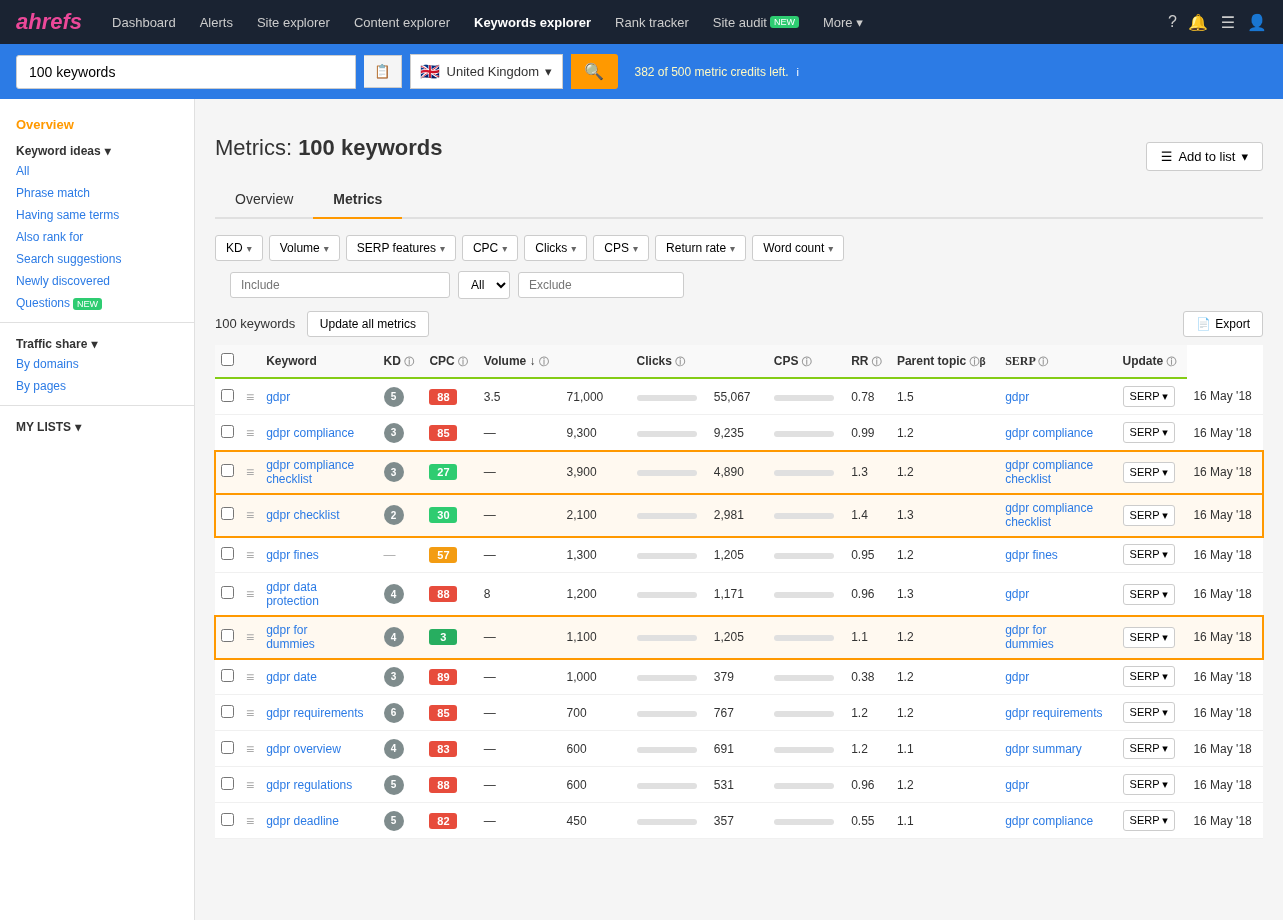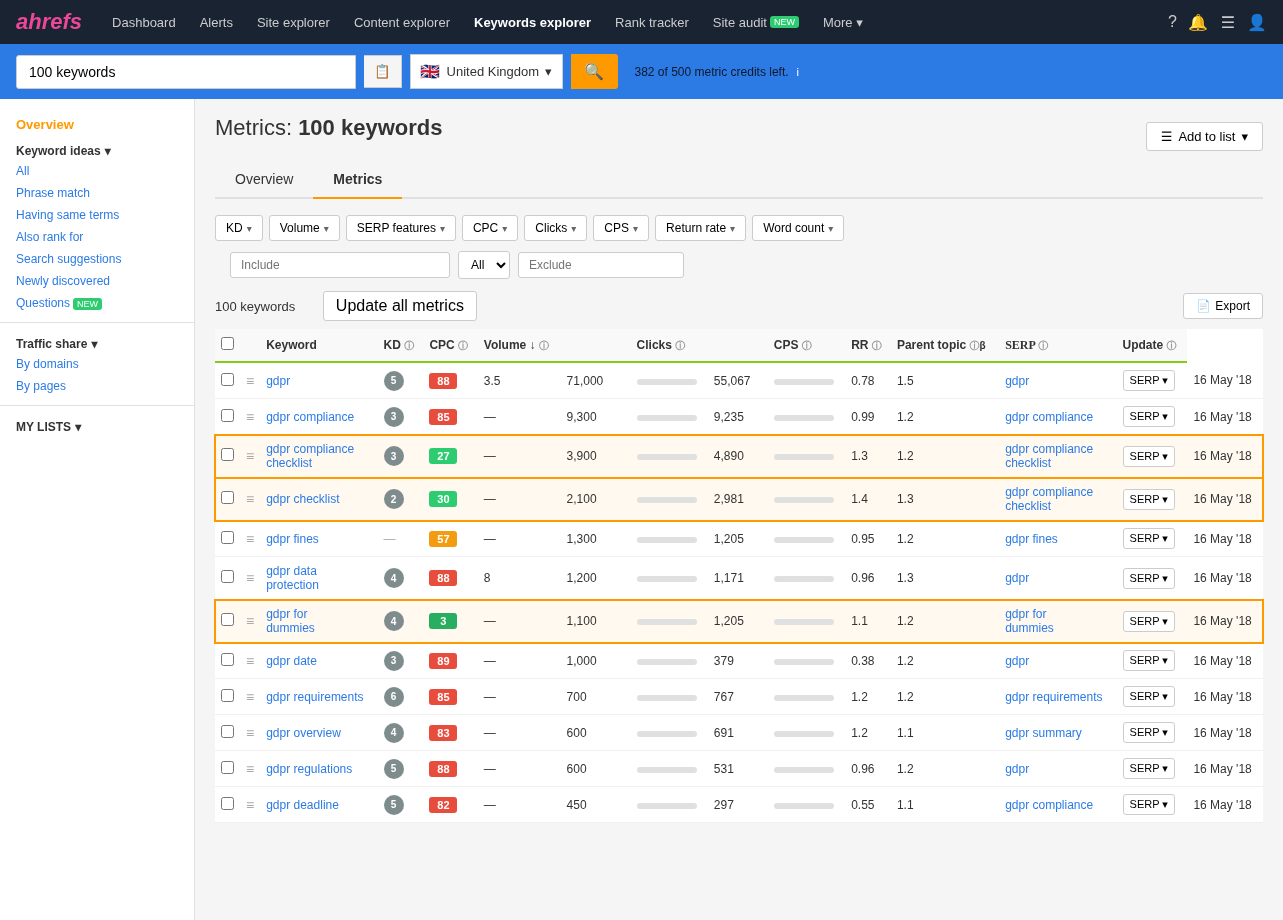--- a/index.html
+++ b/index.html
@@ -14,21 +14,21 @@
     .top-nav .spacer { flex: 1; }
     .top-nav .icons { display: flex; gap: 12px; color: #ccc; font-size: 16px; }
 
     
     .search-bar { background: #2c7be5; padding: 10px 16px; display: flex; align-items: center; gap: 8px; }
     .search-bar input { flex: 1; padding: 8px 12px; border: 1px solid #ccc; border-radius: 3px 0 0 3px; font-size: 14px; outline: none; max-width: 340px; }
     .search-bar .clear-btn { background: #f5f5f5; border: 1px solid #ccc; border-left: none; padding: 8px 10px; cursor: pointer; color: #666; }
     .search-bar .country-select { display: flex; align-items: center; gap: 6px; background: #fff; border: 1px solid #ccc; padding: 7px 10px; cursor: pointer; }
     .search-bar .country-flag { font-size: 16px; }
     .search-bar .search-btn { background: #f90; border: none; padding: 8px 14px; cursor: pointer; border-radius: 0 3px 3px 0; color: #fff; font-size: 16px; }
-    .search-bar .credits { color: #0f172a; font-size: 12px; margin-left: 8px; }
+    .search-bar .credits { color: #fef9c3; font-size: 12px; margin-left: 8px; }
 
     
     .main-layout { display: flex; }
 
     
     .sidebar { width: 195px; background: #fff; border-right: 1px solid #e0e0e0; min-height: calc(100vh - 90px); padding: 12px 0; }
     .sidebar .section-title { color: #f90; font-weight: bold; padding: 6px 16px; font-size: 13px; cursor: pointer; }
     .sidebar .sub-title { color: #333; font-weight: bold; padding: 6px 16px 2px; font-size: 12px; display: flex; align-items: center; gap: 4px; }
     .sidebar .nav-item { padding: 4px 16px; color: #2c7be5; font-size: 12px; cursor: pointer; text-decoration: none; display: block; }
     .sidebar .badge-new { background: #2ecc71; color: #fff; font-size: 9px; padding: 1px 4px; border-radius: 3px; margin-left: 3px; }
@@ -50,21 +50,21 @@
     .filter-btn .arrow { font-size: 10px; color: #666; }
 
     
     .include-row { display: flex; gap: 8px; align-items: center; margin-bottom: 12px; padding-left: 15px; }
     .include-input { border: 1px solid #ccc; border-radius: 3px; padding: 5px 10px; font-size: 12px; width: 220px; }
     .all-select { border: 1px solid #ccc; border-radius: 3px; padding: 5px 8px; font-size: 12px; background: #fff; cursor: pointer; }
     .exclude-input { border: 1px solid #ccc; border-radius: 3px; padding: 5px 10px; font-size: 12px; width: 166px; }
 
     
     .table-controls { display: flex; justify-content: space-between; align-items: center; margin-bottom: 8px; }
-    .update-btn { background: #fff; border: 1px solid #ccc; border-radius: 3px; padding: 5px 12px; font-size: 16px; cursor: pointer; margin-left: 24px; }
+    .update-btn { background: #fff; border: 1px solid #ccc; border-radius: 3px; padding: 5px 12px; font-size: 12px; cursor: pointer; margin-left: 8px; }
     .export-btn { background: #fff; border: 1px solid #ccc; border-radius: 3px; padding: 5px 12px; font-size: 12px; cursor: pointer; display: flex; align-items: center; gap: 4px; }
 
     
     .data-table { width: 100%; border-collapse: collapse; font-size: 12px; background: #fff; }
     .data-table th { background: #f9f9f9; border-bottom: 2px solid #84cc16; padding: 8px 6px; text-align: left; font-weight: bold; white-space: nowrap; color: #333; }
     .data-table td { padding: 7px 6px; border-bottom: 1px solid #f0f0f0; vertical-align: middle; }
     .data-table tr.highlighted { outline: 2px solid #f90; outline-offset: -1px; background: #fff9f0; }
 
     
     .kd-badge { color: #fff; border-radius: 3px; padding: 2px 6px; font-size: 11px; font-weight: bold; display: inline-block; min-width: 28px; text-align: center; }
@@ -87,21 +87,21 @@
     .kw-link { color: #2c7be5; text-decoration: none; font-size: 12px; }
 
     
     .cb { width: 13px; height: 13px; cursor: pointer; }
 
     
     .lines-icon { color: #aaa; font-size: 14px; cursor: pointer; }
 
     .add-to-list-btn { background: #fff; border: 1px solid #ccc; border-radius: 3px; padding: 6px 14px; font-size: 13px; cursor: pointer; display: flex; align-items: center; gap: 6px; }
 
-    .header-row { display: flex; justify-content: space-between; align-items: center; margin-bottom: 4px; }
+    .header-row { display: flex; justify-content: space-between; align-items: center; margin-bottom: 4px; margin-top: 20px; }
   </style>
 </head>
 <body>
 
 <nav class="top-nav">
   <span class="logo">ahrefs</span>
   <a href="#">Dashboard</a>
   <a href="#">Alerts</a>
   <a href="#">Site explorer</a>
   <a href="#">Content explorer</a>
@@ -446,21 +446,21 @@
   </tr>
           <tr>
     <td><input type="checkbox" class="cb" style=""></td>
     <td><span class="lines-icon">≡</span></td>
     <td><a class="kw-link">gdpr deadline</a></td>
     <td><span class="diff-circle diff-grey">5</span></td>
     <td><span class="kd-badge kd-red">82</span></td>
     <td>—</td>
     <td>450</td>
     <td><span class="bar-wrap"><span class="bar-fill-green" style="width:16%"></span></span></td>
-    <td>297</td>
+    <td>357</td>
     <td><span class="bar-wrap"><span class="bar-fill-blue" style="width:15%"></span></span></td>
     <td>0.55</td>
     <td>1.1</td>
     <td><a class="kw-link">gdpr compliance</a></td>
     <td><button class="serp-btn">SERP ▾</button></td>
     <td>16 May '18</td>
   </tr>
         </tbody>
     </table>
   </div>

